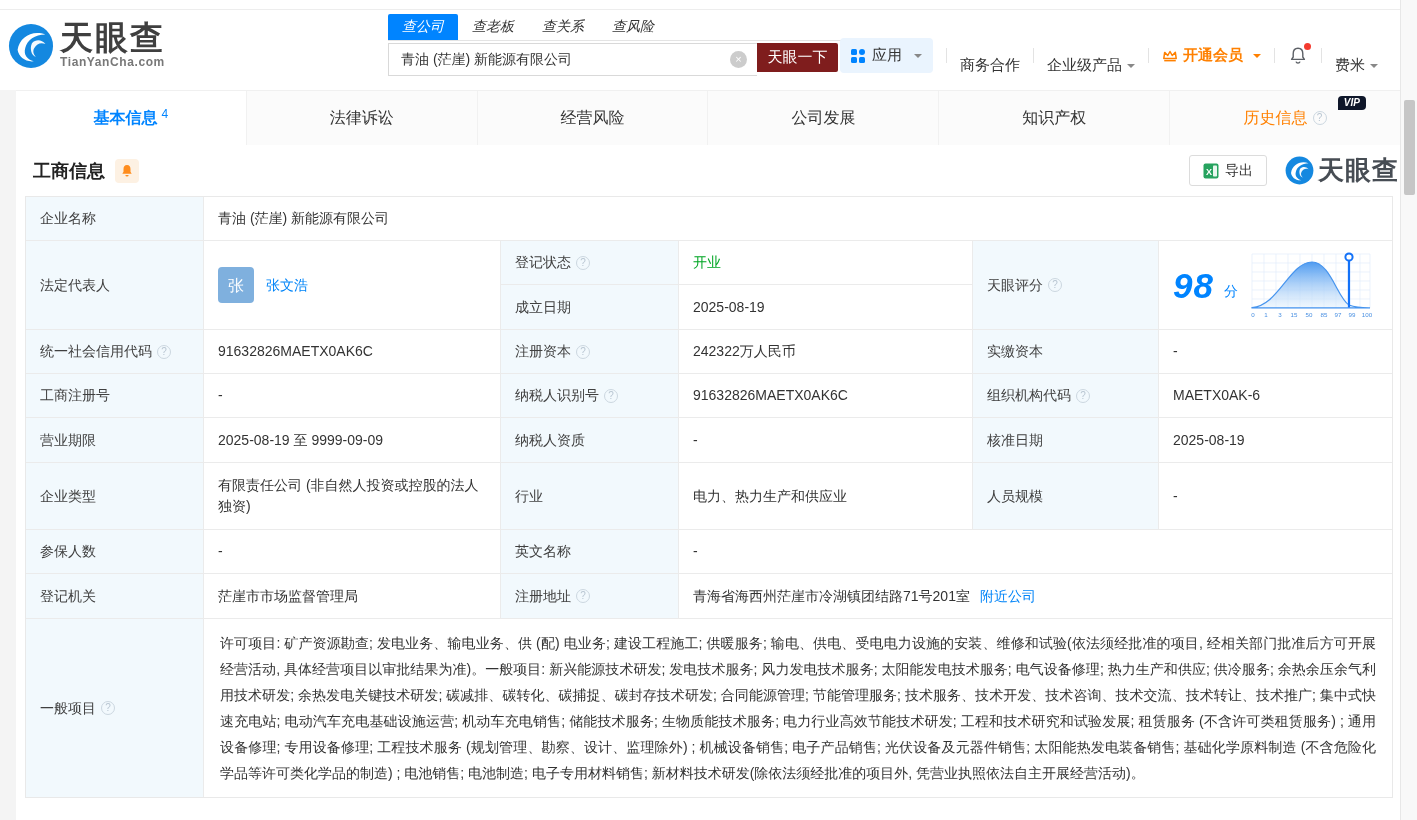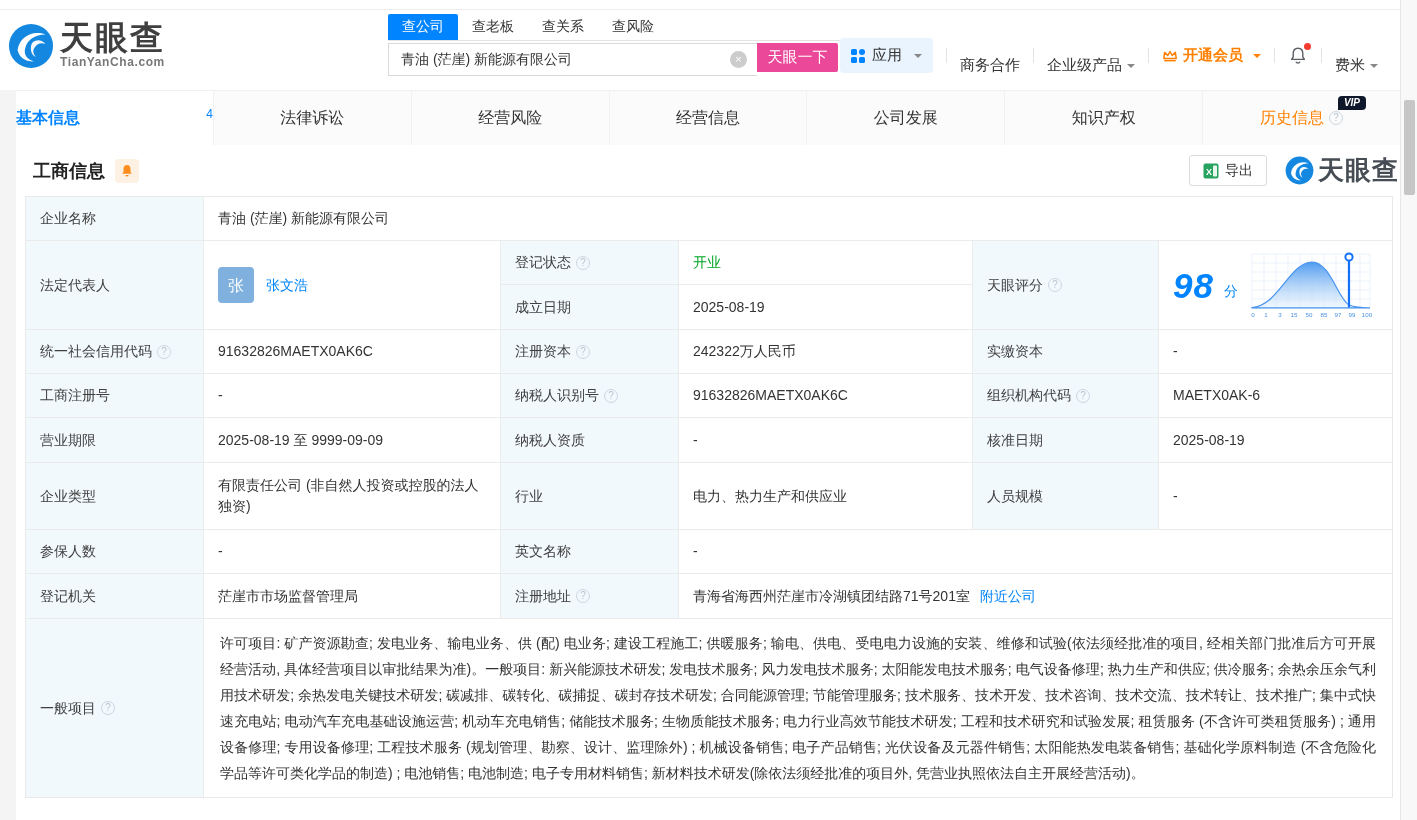--- a/index.html
+++ b/index.html
@@ -17,27 +17,27 @@
   .logo-txt { margin-left:6px; }
   .logo-name { font-size:33px; font-weight:bold; color:#3f3f3f; letter-spacing:2px; line-height:32px; }
   .logo-domain { font-size:12px; color:#787878; letter-spacing:0.6px; font-weight:bold; margin-top:1px; }
 
   .banner { position:absolute; left:157px; top:18px; width:223px; height:44px; background:#dc3a32; color:#fff; text-align:center; padding-top:3px; }
   .banner-l1 { font-size:15px; font-weight:bold; letter-spacing:4.5px; line-height:20px; white-space:nowrap; }
   .banner-l2 { font-size:13.5px; font-weight:bold; letter-spacing:0.4px; line-height:19px; white-space:nowrap; }
 
   .search { position:absolute; left:388px; top:6px; width:465px; }
   .search-tabs { display:flex; align-items:flex-end; height:25px; border-bottom:1px solid #e4e4e4; }
-  .s-tab { font-size:14px; color:#333; padding:4px 14px; cursor:pointer; }
+  .s-tab { font-size:14px; color:#333; padding:4px 14px; cursor:pointer;font-style:italic; }
   .s-tab.active { background:#0084ff; color:#fff; border-radius:2px 2px 0 0; }
   .search-row { display:flex; margin-top:2px; }
   .search-box { position:relative; width:369px; }
   .search-input { width:369px; height:33px; border:1px solid #d9d9d9; border-right:none; padding:0 34px 0 12px; font-size:14px; color:#333; font-family:inherit; outline:none; }
   .clear-icon { position:absolute; right:10px; top:8px; width:17px; height:17px; border-radius:50%; background:#ccc; color:#fff; font-size:11px; line-height:17px; text-align:center; cursor:pointer; }
-  .search-btn { width:81px; height:29px; background:#ec4899; color:#fff; font-size:15px; border:none; border-radius:0 2px 2px 0; cursor:pointer; font-family:Liberation Serif, serif; }
+  .search-btn { width:81px; height:29px; background:#7f1d1d; color:#fff; font-size:15px; border:none; border-radius:0 2px 2px 0; cursor:pointer; font-family:Liberation Serif, serif; }
 
   .top-right { position:absolute; right:22px; top:26px; display:flex; align-items:center; font-size:15px; color:#333; }
   .tr-sep { width:1px; height:15px; background:#e3e3e3; margin:0 13px; }
   .apps-pill { display:flex; align-items:center; gap:7px; background:#eaf4fe; border-radius:4px; padding:8px 11px; cursor:pointer; }
   .grid-icon { display:inline-grid; grid-template-columns:6px 6px; grid-template-rows:6px 6px; gap:2px; }
   .grid-icon i { background:#0084ff; border-radius:1.5px; }
   .grid-icon i.dot { border-radius:50%; }
   .caret { width:0; height:0; border:4px solid transparent; border-top-color:#888; margin-left:5px; margin-top:4px; }
   .menu-item { cursor:pointer; display:flex; align-items:center; white-space:nowrap;margin-top:20px; }
   .vip-link { color:#ff8000; font-weight:bold; display:flex; align-items:center; gap:5px; cursor:pointer; }
@@ -47,21 +47,21 @@
 
   
   .strip-left { position:absolute; left:0; top:90px; width:16px; height:730px; background:#f4f4f4; }
   .scroll-track { position:absolute; right:0; top:0; width:17px; height:820px; background:#f8f8f8; border-left:1px solid #e7e7e7; }
   .scroll-thumb { position:absolute; left:3px; top:100px; width:11px; height:95px; background:#c6c6c6; border-radius:2px; cursor:pointer; }
 
   
   .nav { position:absolute; top:90px; left:16px; width:1384px; height:55px; background:#fbfbfb; border-top:1px solid #f0f0f0; display:flex; }
   .nav-tab { flex:1; display:flex; align-items:center; justify-content:center; font-size:16px; color:#333; cursor:pointer; position:relative; border-left:1px solid #f1f1f1; }
   .nav-tab:first-child { border-left:none; }
-  .nav-tab.active { background:#fff; color:#0084ff; font-weight:bold;justify-content:space-between; }
+  .nav-tab.active { background:#fff; color:#0084ff; font-weight:bold; }
   .nav-count { font-size:12px; color:#0084ff; margin-left:4px; position:relative; top:-4px; font-weight:normal; }
   .nav-tab.vip-tab { color:#ff8000; }
   .vip-badge { position:absolute; top:5px; right:34px; background:#0f172a; color:#fff; font-size:10px; font-style:italic; font-weight:bold; padding:1px 6px 2px; border-radius:4px 4px 4px 0; }
 
   
   .help { display:inline-block; width:14px; height:14px; border:1px solid #ccd7e0; border-radius:50%; color:#b9c6d2; font-size:10px; line-height:12px; text-align:center; flex:none; cursor:pointer; }
 
   
   .section-bar { position:absolute; top:145px; left:24px; width:1384px; height:51px; background:#fff; display:flex; align-items:center; padding:0 9px; }
   .section-title { font-size:18px; font-weight:bold; color:#222; }
@@ -184,23 +184,20 @@
 <div class="nav">
   <div class="nav-tab active">
     <span>基本信息</span>
     <span class="nav-count">4</span>
   </div>
   <div class="nav-tab">
       <span>法律诉讼</span>
     </div>
   <div class="nav-tab">
       <span>经营风险</span>
-    </div>
-  <div class="nav-tab">
-      <span>经营信息</span>
     </div>
   <div class="nav-tab">
       <span>公司发展</span>
     </div>
   <div class="nav-tab">
       <span>知识产权</span>
     </div>
   <div class="nav-tab vip-tab">
     <span>历史信息</span>
     <span class="help" style="margin-left:5px">?</span>

